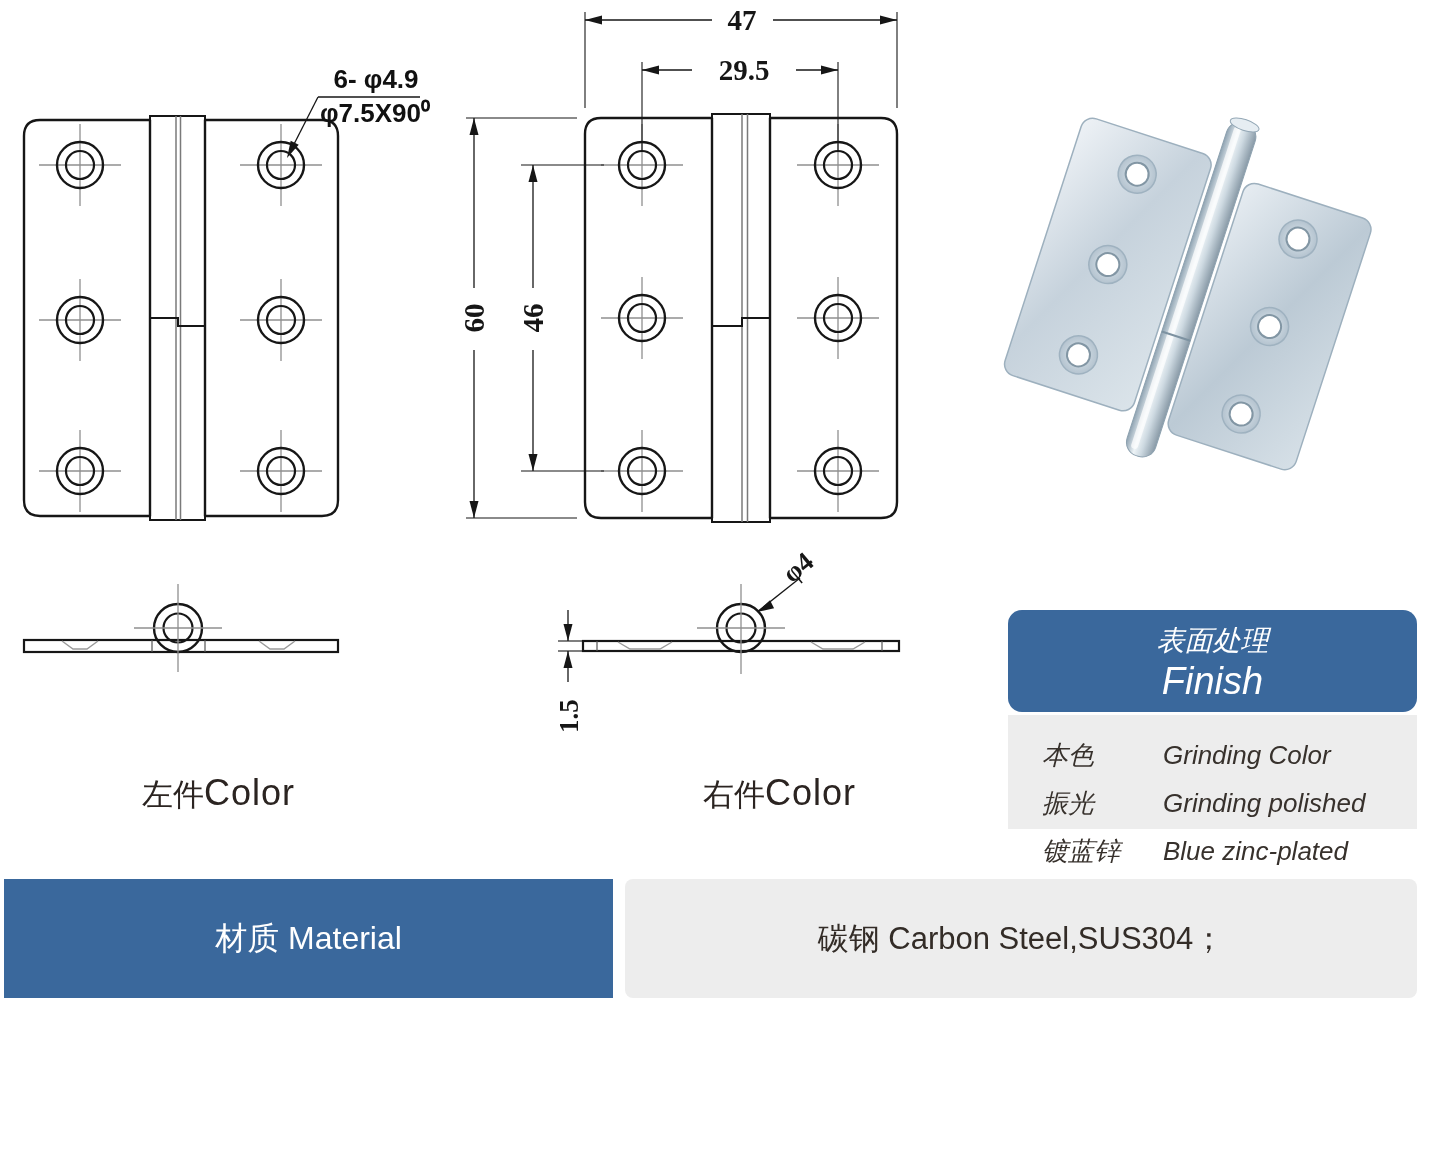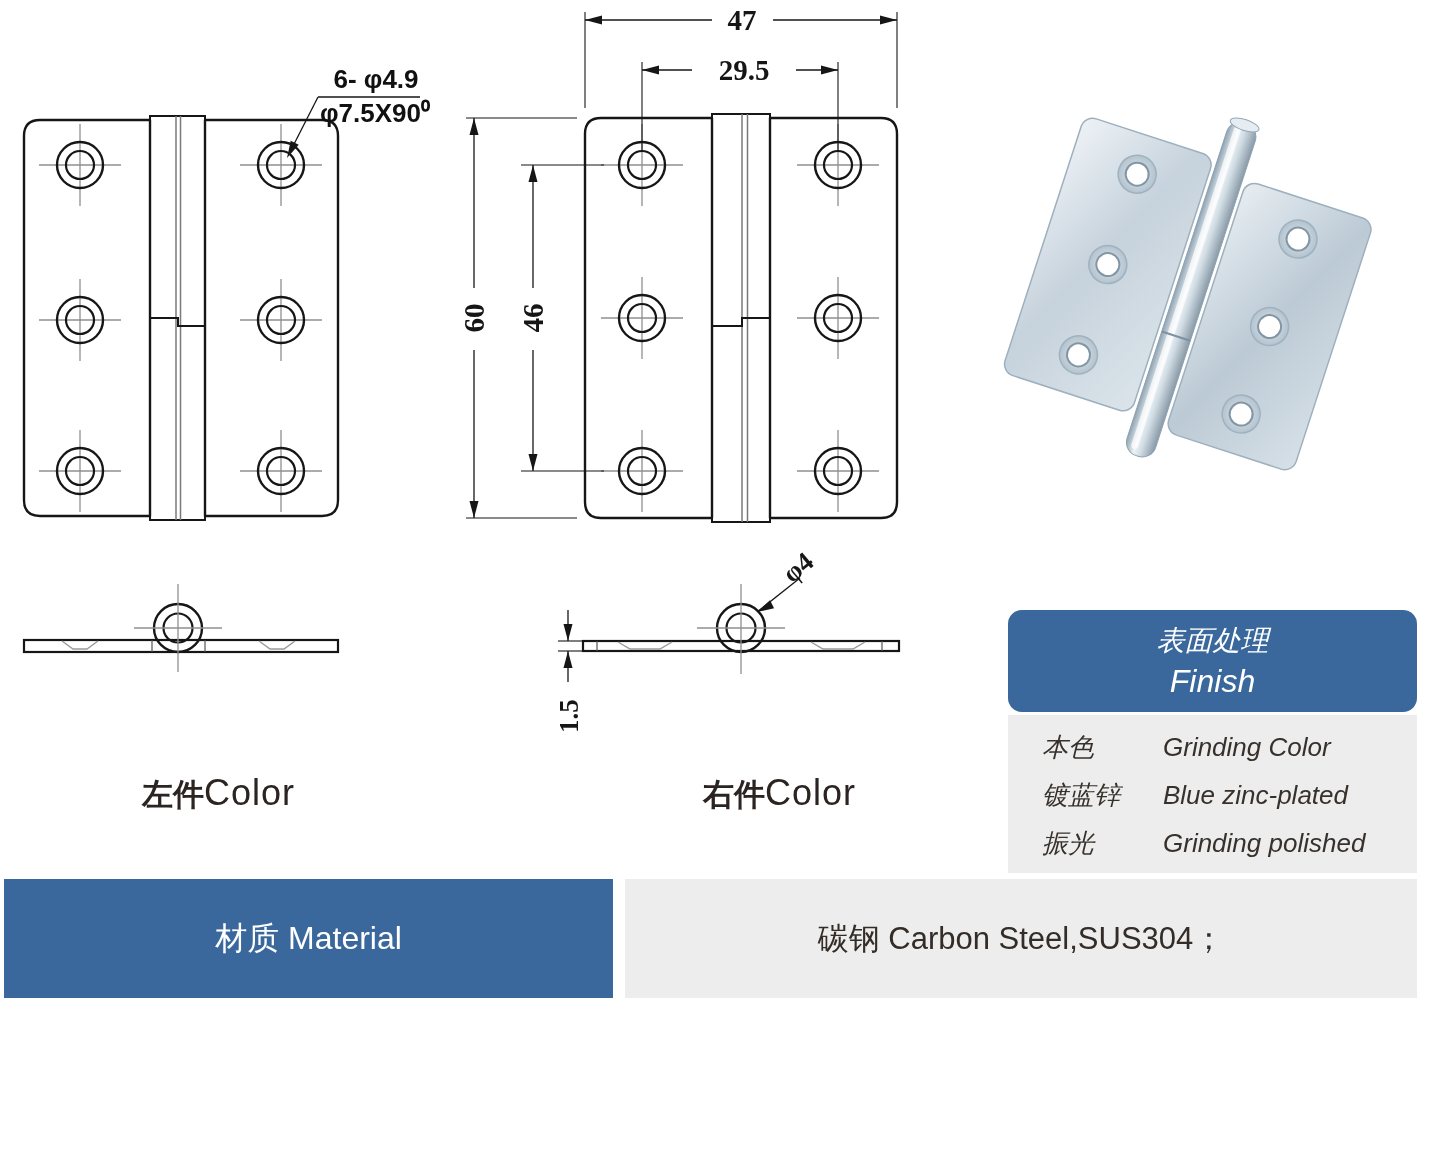--- a/index.html
+++ b/index.html
@@ -20,41 +20,41 @@
   .thin{stroke:#555;stroke-width:1.2;}
   .dimline{stroke:#161616;stroke-width:1.3;fill:none;}
   .ext{stroke:#161616;stroke-width:1.1;}
   .arrow{fill:#161616;stroke:none;}
   .dim{font:700 29px "Liberation Serif",serif;fill:#161616;}
   .dim-sm{font:700 27px "Liberation Serif",serif;fill:#161616;}
   .ann{font:700 26px "Liberation Sans",sans-serif;fill:#111111;}
 
   
   .view-label{position:absolute;color:#2b2421;white-space:nowrap;}
-  .view-label .cn{font-size:31px;font-weight:700;}
+  .view-label .cn{font-size:31px;font-weight:400;}
   .view-label .en{font-size:36px;font-weight:400;letter-spacing:1px;}
 
   
   .finish-card{position:absolute;left:1008px;top:610px;width:409px;font-style:italic;}
   .finish-head{height:102px;background:#3a689c;border-radius:14px;color:#fff;
                display:flex;flex-direction:column;align-items:center;justify-content:center;}
   .finish-head .t1{font-size:28px;line-height:40px;}
-  .finish-head .t2{font-size:32px;line-height:40px;}
-  .finish-body{background:#ededed;margin-top:3px;height:158px;padding-top:8px;box-sizing:border-box;}
+  .finish-head .t2{font-size:38px;line-height:40px;}
+  .finish-body{background:#ededed;margin-top:3px;height:114px;padding-top:16px;box-sizing:border-box;}
   .finish-row{display:flex;align-items:center;height:48px;font-size:26px;color:#37312c;}
   .finish-row .cn{margin-left:34px;width:121px;}
   .finish-row .en{}
 
   
   .spec{position:absolute;left:4px;top:879px;width:1413px;}
   .spec-row{display:flex;gap:12px;margin-bottom:5px;height:119px;}
   .spec-label{width:609px;flex:0 0 609px;background:#3a689c;color:#ffffff;
               display:flex;align-items:center;justify-content:center;font-size:32px;}
   .spec-value{flex:1;background:#ededed;color:#332c27;display:flex;flex-direction:column;
-              align-items:center;justify-content:center;font-size:31px;line-height:45px;text-align:center;}
+              align-items:center;justify-content:center;font-size:31px;line-height:45px;text-align:center;border-radius:8px;}
 </style>
 </head>
 <body>
 
 <div class="canvas">
 
   <svg class="layer" width="1436" height="1163" viewBox="0 0 1436 1163">
 
     <g>
       <path class="plate" d="M150,120 H40 Q24,120 24,136 V500 Q24,516 40,516 H150 Z"></path>
@@ -307,26 +307,26 @@
     <div class="finish-head">
       <div class="t1">表面处理</div>
       <div class="t2">Finish</div>
     </div>
     <div class="finish-body">
       <div class="finish-row">
         <span class="cn">本色</span>
         <span class="en">Grinding Color</span>
       </div>
       <div class="finish-row">
+        <span class="cn">振光</span>
+        <span class="en">Grinding polished</span>
+      </div>
+      <div class="finish-row">
         <span class="cn">镀蓝锌</span>
         <span class="en">Blue zinc-plated</span>
-      </div>
-      <div class="finish-row">
-        <span class="cn">振光</span>
-        <span class="en">Grinding polished</span>
       </div>
     </div>
   </div>
 
   <div class="spec">
     <div class="spec-row">
       <div class="spec-label">材质 Material</div>
       <div class="spec-value">
         <div>碳钢   Carbon Steel,SUS304；</div>
       </div>

